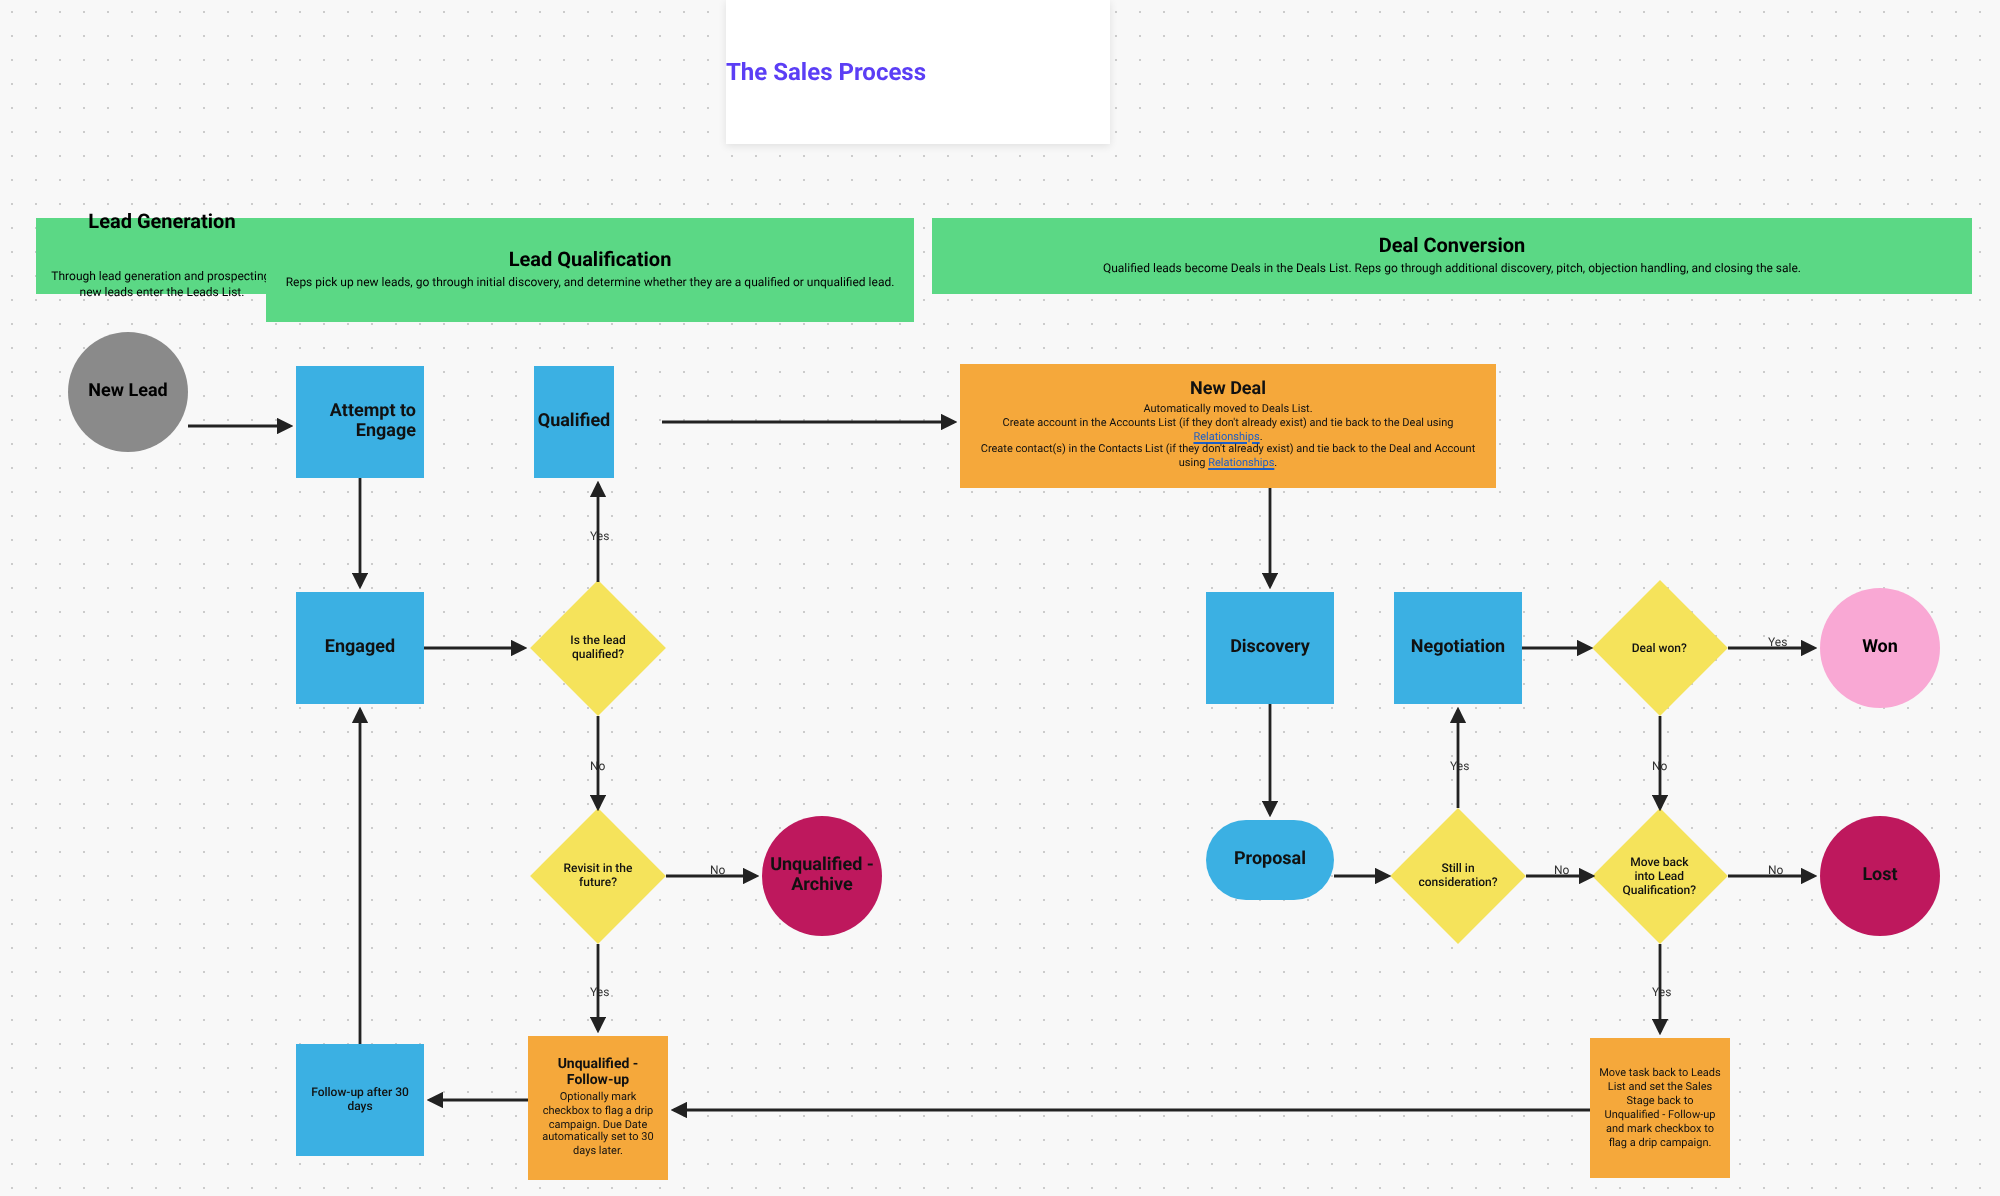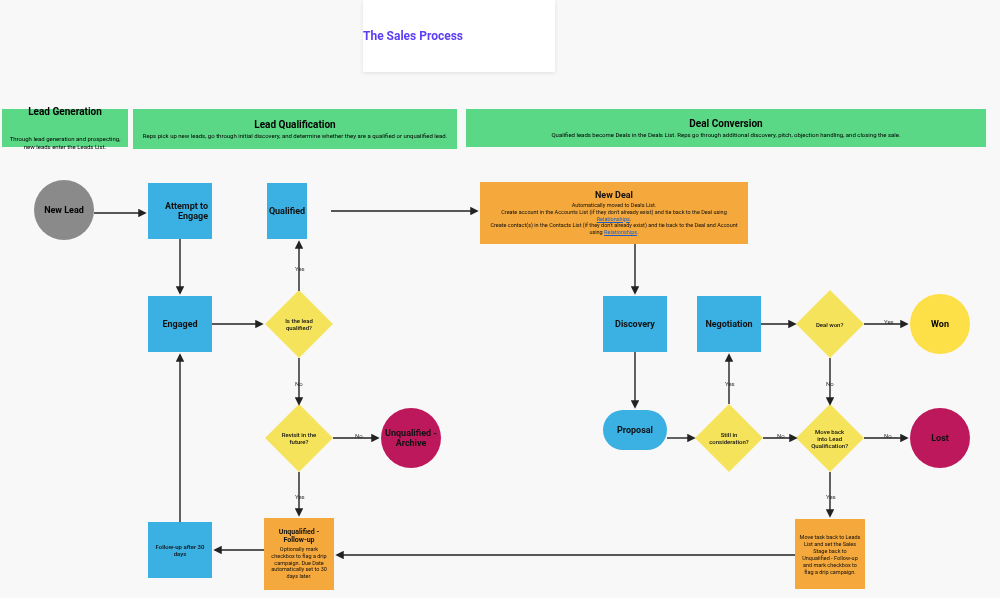--- a/index.html
+++ b/index.html
@@ -58,21 +58,21 @@
     display:flex;
     align-items:center;
     justify-content:center;
     font-weight:700;
     font-size:9px;
     text-align:center;
     padding:4px;
   }
   .circle.gray { background:#8a8a8a; }
   .circle.red { background:#be185d; color:#111; }
-  .circle.green { background:#fde047; }
+  .circle.green { background:#f9a8d4; }
   .diamond {
     position: absolute;
     background:#f5e35b;
     display:flex;
     align-items:center;
     justify-content:center;
     text-align:center;
     font-size:6px;
     font-weight:500;
     color:#111;
@@ -82,34 +82,34 @@
   svg.arrows { position:absolute; left:0; top:0; width:1000px; height:598px; pointer-events:none; }
   .edge-label { position:absolute; font-size:6px; color:#333; background:transparent; }
 </style>
 </head>
 <body>
 
 <div class="title-box" style="left:363px; top:0px; width:192px; height:72px;">
   <span>The Sales Process</span>
 </div>
 
-<div class="phase" style="left:2px; top:109px; width:126px; height:38px;gap:16px;">
+<div class="phase" style="left:18px; top:109px; width:126px; height:38px;gap:16px;">
   <div class="phase-title">Lead Generation</div>
   <div class="phase-sub">Through lead generation and prospecting, new leads enter the Leads List.</div>
 </div>
-<div class="phase" style="left:133px; top:109px; width:324px; height:40px;align-items:center;">
+<div class="phase" style="left:133px; top:109px; width:324px; height:52px;align-items:center;">
   <div class="phase-title">Lead Qualification</div>
   <div class="phase-sub">Reps pick up new leads, go through initial discovery, and determine whether they are a qualified or unqualified lead.</div>
 </div>
 <div class="phase" style="left:466px; top:109px; width:520px; height:38px;">
   <div class="phase-title">Deal Conversion</div>
   <div class="phase-sub">Qualified leads become Deals in the Deals List. Reps go through additional discovery, pitch, objection handling, and closing the sale.</div>
 </div>
 
-<div class="circle gray" style="left:34px; top:180px; width:60px; height:60px;">
+<div class="circle gray" style="left:34px; top:166px; width:60px; height:60px;">
   <span>New Lead</span>
 </div>
 
 <div class="rect" style="left:148px; top:183px; width:64px; height:56px;text-align:right;">
   <span>Attempt to Engage</span>
 </div>
 <div class="rect" style="left:148px; top:296px; width:64px; height:56px;">
   <span>Engaged</span>
 </div>
 <div class="rect" style="left:148px; top:522px; width:64px; height:56px; font-size:6px; font-weight:500;">

